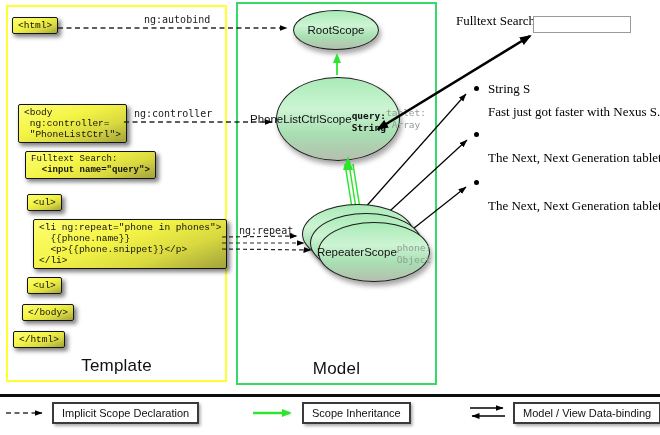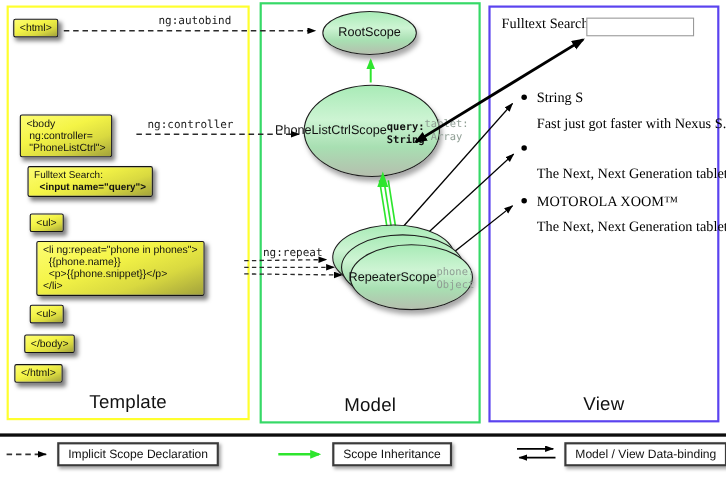--- a/index.html
+++ b/index.html
@@ -9,21 +9,21 @@
   .col{position:absolute;background:#fff;border:2px solid;box-sizing:border-box;z-index:1;}
   #col-template{left:6px;top:5px;width:221px;height:377px;border-color:#ffff2e;}
   #col-model{left:236px;top:2px;width:201px;height:383px;border-color:#36d967;}
   #col-view{left:444px;top:5px;width:210px;height:379px;border-color:#5b43ef;}
   .col-label{position:absolute;left:0;right:0;bottom:4px;text-align:center;
              font-size:17px;color:#111;letter-spacing:.2px;margin-top:30px;}
   
   .codebox{position:absolute;z-index:3;border:1.5px solid #141414;border-radius:2px;
            background:linear-gradient(160deg,#fdfd72 0%,#f4f446 40%,#d9d940 70%,#a2a23c 100%);
            box-shadow:2.5px 3px 4px rgba(0,0,0,.5);
-           font-family:Liberation Sans, sans-serif;
+           font-family:Liberation Mono, monospace;
            font-size:9.5px;line-height:11px;color:#111;padding:2px 5px;}
   .codebox div{white-space:pre;}
   .bold{font-weight:bold;}
   .annot{position:absolute;z-index:4;font-family:"DejaVu Sans Mono","Liberation Mono",monospace;
          font-size:10px;color:#1a1a1a;white-space:pre;}
   
   .ellipse{position:absolute;z-index:3;border:1.8px solid #1c1c1c;border-radius:50%;
            background:linear-gradient(180deg,#a9ebb7 0%,#cdf4d3 38%,#a8dfb2 68%,#b5bfae 100%);
            box-shadow:2px 4px 5px rgba(0,0,0,.35);box-sizing:border-box;
            display:flex;flex-direction:row;align-items:center;justify-content:center;
@@ -53,23 +53,20 @@
 <body>
 
 <div id="stage">
 
   <div class="col" id="col-template">
     <div class="col-label">Template</div>
   </div>
   <div class="col" id="col-model">
     <div class="col-label">Model</div>
   </div>
-  <div class="col" id="col-view">
-    <div class="col-label">View</div>
-  </div>
 
   <svg id="svg-under" class="layer" width="660" height="435">
     <defs>
       <marker id="ahb-u" markerWidth="9" markerHeight="7" refX="7.5" refY="3" orient="auto" markerUnits="userSpaceOnUse">
         <path d="M0,0 L8,3 L0,6 Z" fill="#000"></path>
       </marker>
     </defs>
 
     <g stroke="#2ee52e" stroke-width="1.5">
       <line x1="353" y1="214" x2="345" y2="164"></line>
@@ -153,21 +150,21 @@
     <span class="vbullet"></span><span>String S</span>
   </div>
   <div class="vitem serif" style="left:488px;top:104px;">Fast just got faster with Nexus S.</div>
 
   <div class="vitem serif" style="left:474px;top:127px;">
     <span class="vbullet"></span>
   </div>
   <div class="vitem serif" style="left:488px;top:150px;">The Next, Next Generation tablet.</div>
 
   <div class="vitem serif" style="left:474px;top:175px;">
-    <span class="vbullet"></span><span>MOTOROLA XOOM™</span>
+    <span class="vbullet"></span>
   </div>
   <div class="vitem serif" style="left:488px;top:198px;">The Next, Next Generation tablet.</div>
 
   <svg id="svg-over" class="layer" width="660" height="435">
     <defs>
       <marker id="ahb" markerWidth="9" markerHeight="7" refX="7.5" refY="3" orient="auto-start-reverse" markerUnits="userSpaceOnUse">
         <path d="M0,0 L8,3 L0,6 Z" fill="#000"></path>
       </marker>
       <marker id="ahb-big" markerWidth="13" markerHeight="10" refX="10" refY="4.5" orient="auto-start-reverse" markerUnits="userSpaceOnUse">
         <path d="M0,0 L12,4.5 L0,9 Z" fill="#000"></path>

